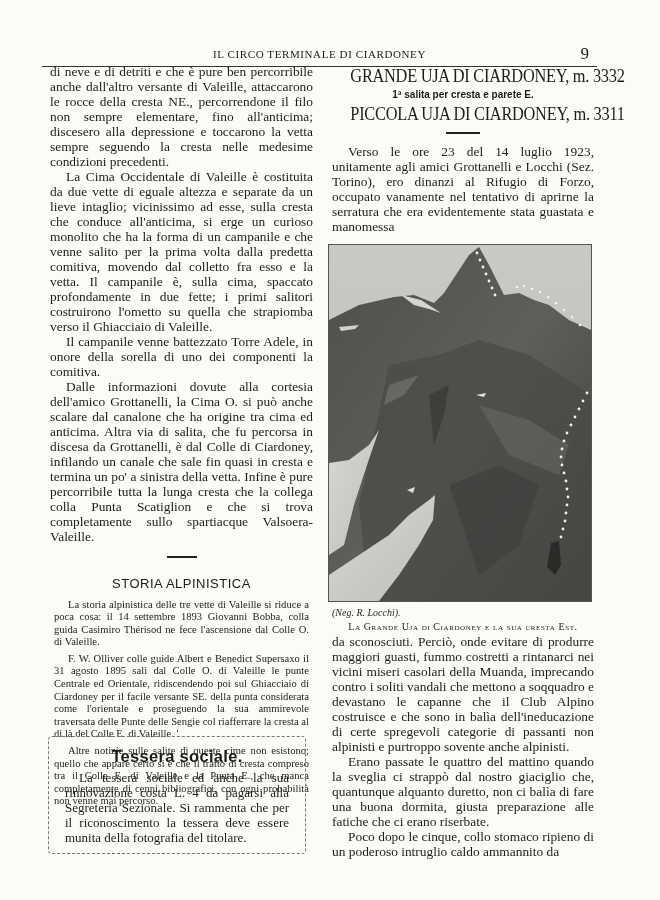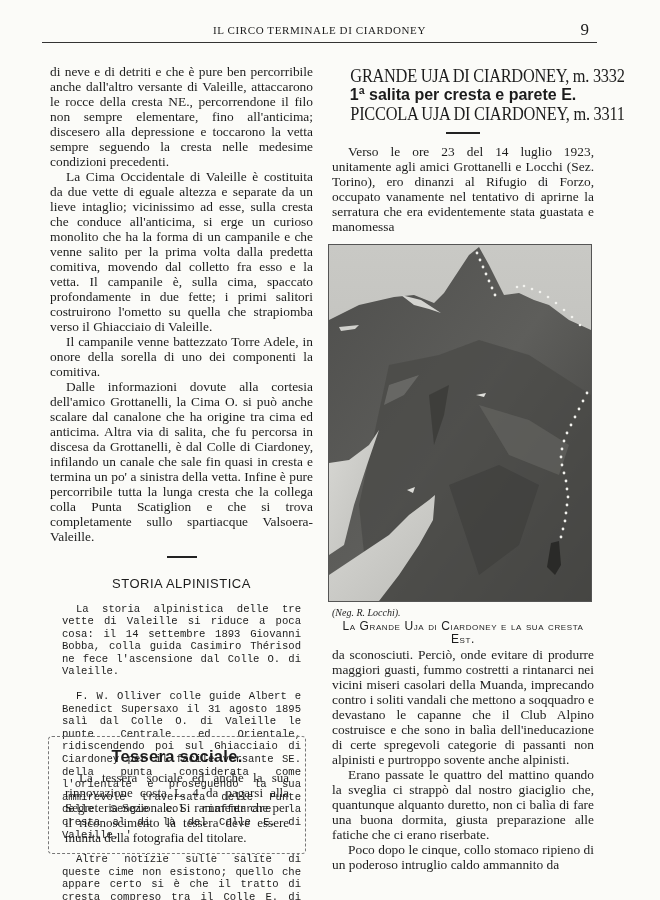--- a/index.html
+++ b/index.html
@@ -1,40 +1,40 @@
 <!DOCTYPE html>
 <html><head>
 <meta charset="utf-8">
 <style>
   html, body { margin: 0; padding: 0; }
   body {
     width: 660px; height: 900px; background: #fbfbf8; position: relative; overflow: hidden;
     font-family: "DejaVu Serif", "Liberation Serif", serif; color: #1c1c1c;
   }
   .running-head {
-    position: absolute; left: 42px; top: 22px; width: 555px; height: 20px;
+    position: absolute; left: 42px; top: 46px; width: 555px; height: 20px;
     border-bottom: 1.5px solid #333;
   }
   .running-title {
     position: absolute; left: 0; right: 0; top: 2px; text-align: center;
     font-family: "Liberation Serif", serif; font-size: 11px; letter-spacing: 0.6px;
   }
   .page-number {
     position: absolute; right: 8px; top: -2px; font-family: "Liberation Serif", serif; font-size: 17px;
   }
   .col-left { position: absolute; left: 50px; top: 64px; width: 263px; }
   .col-right { position: absolute; left: 332px; top: 64px; width: 262px; }
   .body-text {
     font-family: "Liberation Serif", serif; font-size: 13.4px; line-height: 15px;
     text-align: justify; margin: 0; hyphens: manual;
   }
   .body-text.indent { text-indent: 16px; }
   .small-text {
-    font-family: Liberation Mono, monospace; font-size: 10.6px; line-height: 12.6px;
-    text-align: justify; margin: 12px;
+    font-family: Liberation Serif, serif; font-size: 10.6px; line-height: 12.6px;
+    text-align: justify; margin: 4px;
   }
   .small-text.indent { text-indent: 14px; }
   .rule-short { width: 30px; height: 1.5px; background: #222; margin: 12px auto 0 auto; }
   .section-heading {
     font-family: "Liberation Sans", sans-serif; font-weight: normal; font-size: 13px;
     text-align: center; letter-spacing: 0.5px; margin: 18px 0 8px 0;
   }
   .notice-box {
     position: absolute; left: 48px; top: 736px; width: 258px; height: 118px;
     border: 1px dashed #777; border-radius: 4px; padding: 0 16px; box-sizing: border-box;
@@ -43,35 +43,35 @@
     font-family: "Liberation Sans", sans-serif; font-weight: bold; font-size: 16.5px;
     text-align: center; margin: 10px 0 4px 0; letter-spacing: 0.3px;
   }
   .notice-text { font-family: "Liberation Serif", serif; font-size: 13px; line-height: 15px; text-align: justify; margin: 0; text-indent: 14px; }
   .article-title {
     font-family: "Liberation Serif", serif; font-size: 19px; text-align: center;
     letter-spacing: -0.3px; transform: scaleX(0.86); transform-origin: center; white-space: nowrap;
     margin: 0; line-height: 24px;
   }
   .article-subtitle {
-    font-family: "Liberation Sans", sans-serif; font-weight: bold; font-size: 16px;
+    font-family: "Liberation Sans", sans-serif; font-weight: bold; font-size: 10px;
     text-align: center; margin: 0; line-height: 14px;
   }
   .rule-title { width: 34px; height: 1.5px; background: #222; margin: 6px auto 10px auto; }
   .photo {
     position: relative; width: 262px; height: 356px; margin: 10px 0 0 -4px;
     border: 1px solid #555; overflow: hidden; background: #5a5a58;
   }
   .photo svg { display: block; }
   .photo-credit {
     font-family: "Liberation Serif", serif; font-style: italic; font-size: 10px;
     text-align: left; margin: 5px 0 2px 0; padding-right: 4px;
   }
   .photo-caption {
-    font-family: Liberation Sans, sans-serif; font-size: 12px; text-align: center;
+    font-family: Liberation Serif, serif; font-size: 10px; text-align: center;
     font-variant: small-caps; letter-spacing: 0.6px; margin: 1px; line-height: 13px;
   }
   .photo-caption-2 { font-family: "Liberation Serif", serif; font-size: 10.6px; text-align: center; margin: 0 0 12px 0; line-height: 13px; }
 </style>
 </head>
 <body>
 
 <div class="running-head">
   <div class="running-title">IL CIRCO TERMINALE DI CIARDONEY</div>
   <div class="page-number">9</div>

